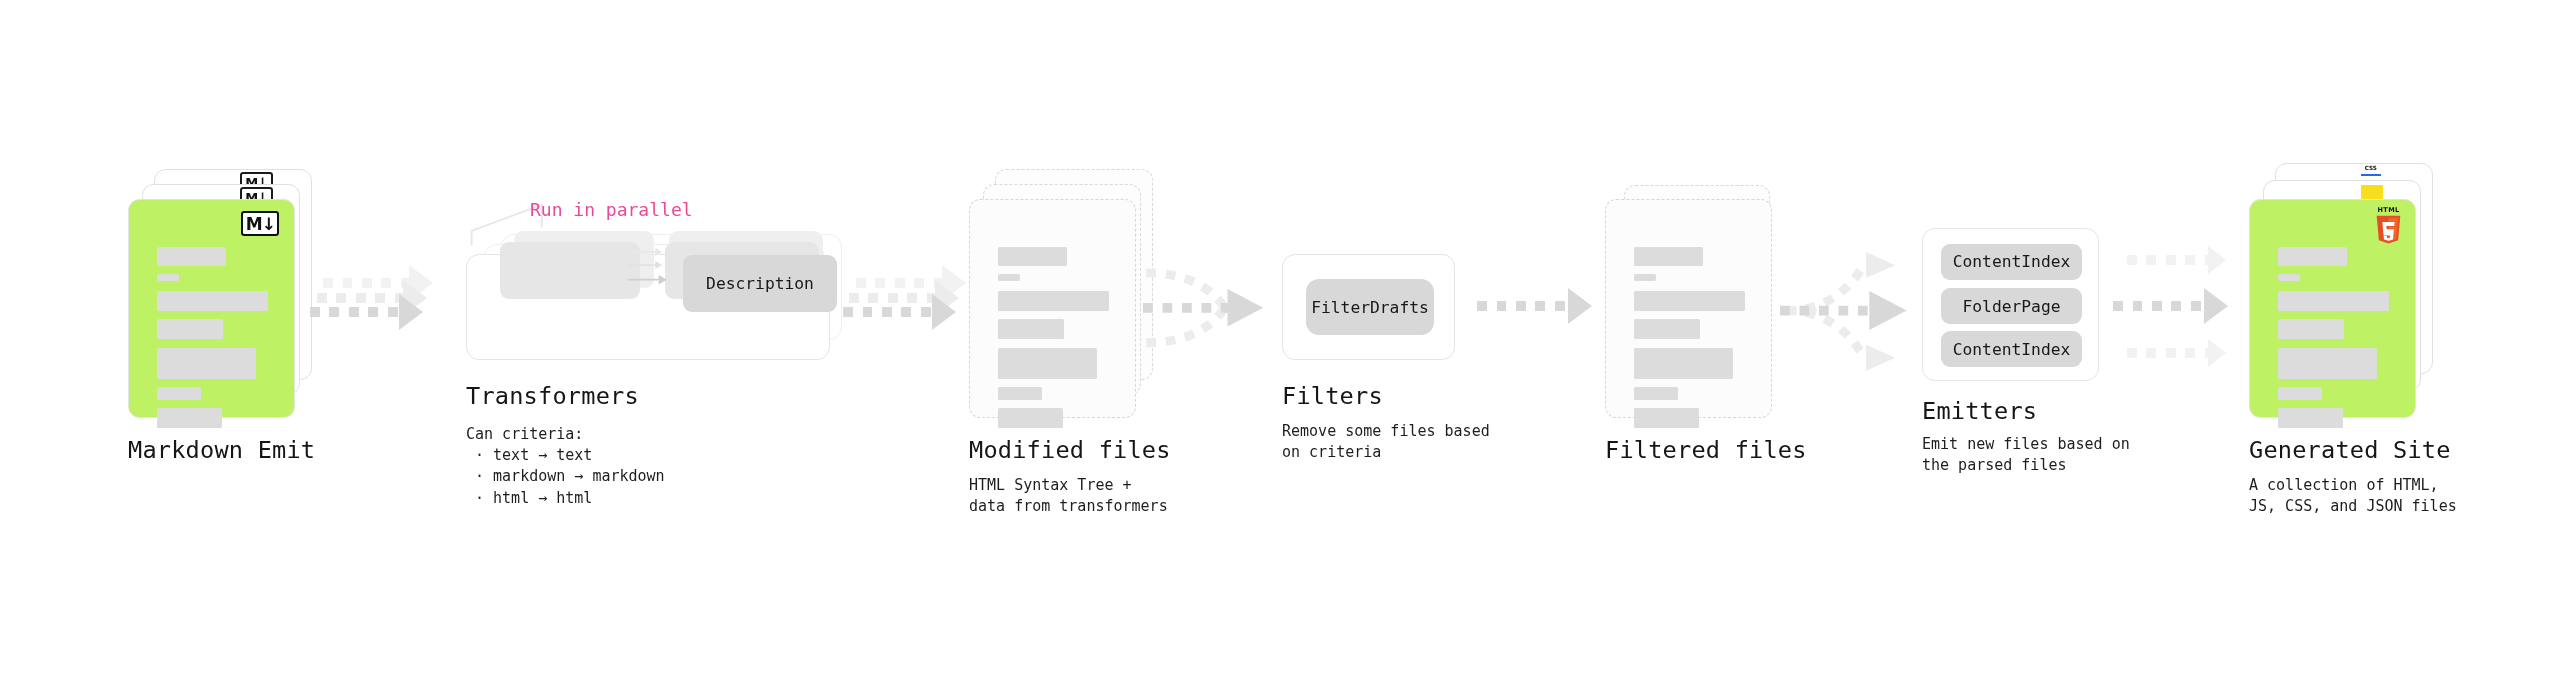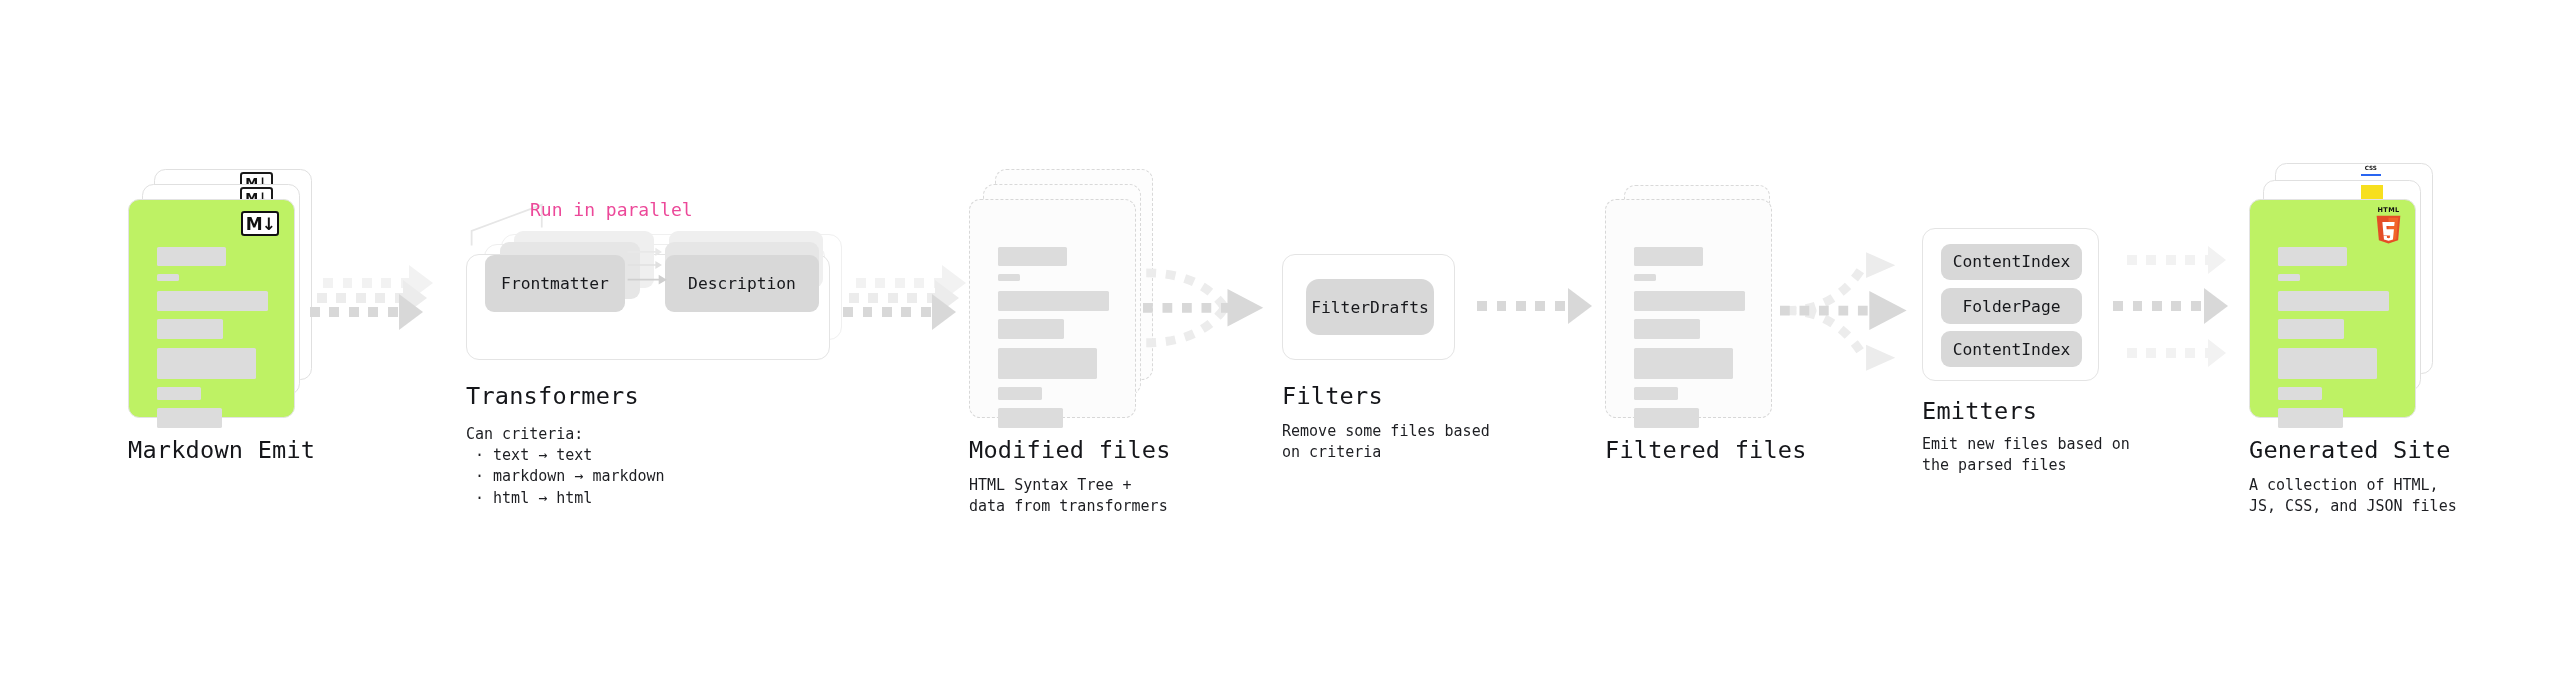--- a/index.html
+++ b/index.html
@@ -167,22 +167,21 @@
     </svg>
     <div class="rip-label" style="left:530px;top:199px;">Run in parallel</div>
 
     <div class="procbox" style="left:501px;top:234px;width:341px;height:106px;border-color:#f0f0f0;"></div>
     <div class="procbox" style="left:484px;top:244px;width:341px;height:106px;border-color:#eeeeee;"></div>
     <div class="procbox" style="left:466px;top:254px;width:364px;height:106px;">
       <div class="chip ghost2" style="left:47px;top:-24.4px;width:140px;height:57px;"></div>
       <div class="chip ghost2" style="left:202px;top:-24.4px;width:154px;height:57px;"></div>
       <div class="chip ghost1" style="left:32.5px;top:-13px;width:140px;height:57px;"></div>
       <div class="chip ghost1" style="left:198px;top:-13px;width:154px;height:57px;"></div>
-      <div class="chip" style="left:18px;top:0px;width:140px;height:57px;">Frontmatter</div>
-      <div class="chip" style="left:198px;top:0px;width:154px;height:57px;">Description</div>
+      <div class="chip" style="left:216px;top:0px;width:154px;height:57px;">Description</div>
       <svg class="inner-arrow" style="left:159px;top:-13px;" width="49" height="59" viewBox="0 0 60 72">
         <g stroke="#e8e8e8" stroke-width="2" fill="none">
           <path d="M2 12 L42 12"></path>
             <path d="M36 7 L44 12 L36 17" fill="#e8e8e8" stroke="none"></path>
         </g>
         <g stroke="#e0e0e0" stroke-width="2" fill="none">
           <path d="M2 28 L42 28"></path>
             <path d="M36 23 L44 28 L36 33" fill="#e0e0e0" stroke="none"></path>
         </g>
         <g stroke="#cfcfcf" stroke-width="2" fill="none">

